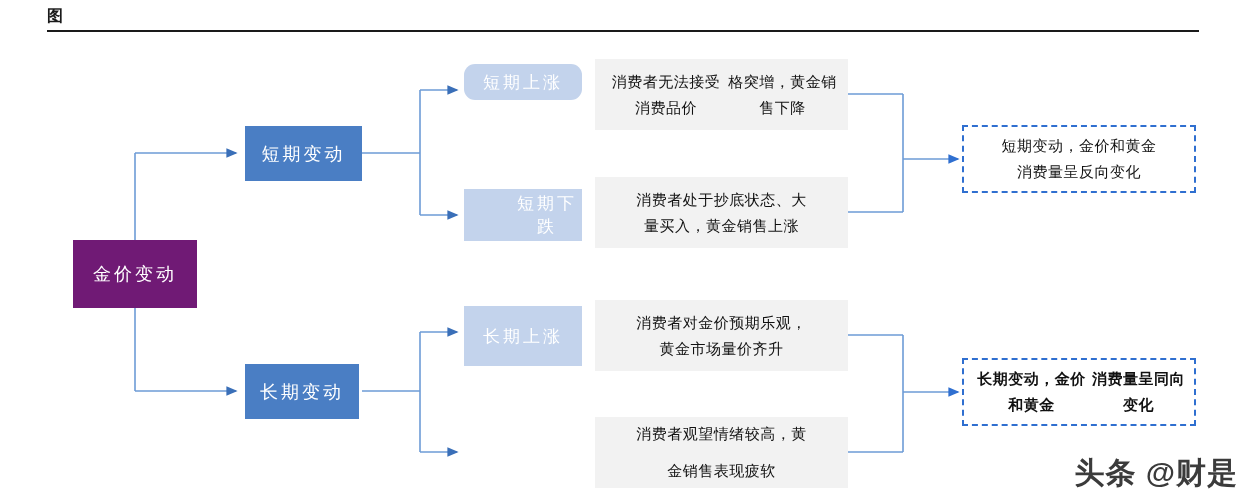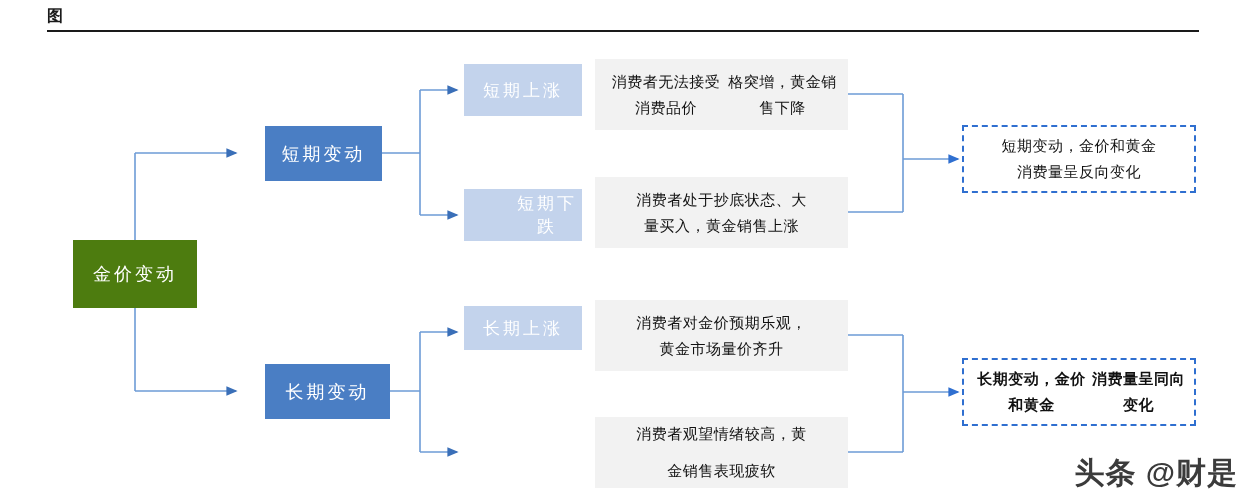--- a/index.html
+++ b/index.html
@@ -53,33 +53,32 @@
   
   .node {
     position: absolute;
     box-sizing: border-box;
     display: flex;
     align-items: center;
     justify-content: center;
     text-align: center;
   }
   .node-root {
-    background: #4d7c0f;
+    background: #701a75;
     color: #ffffff;
     font-size: 18px;
     letter-spacing: 3px;
     font-family: "Liberation Serif", "DejaVu Serif", serif;
   }
   .node-mid {
     background: #4a7ec4;
     color: #ffffff;
     font-size: 18px;
     letter-spacing: 3px;
     font-family: "Liberation Serif", "DejaVu Serif", serif;
-    margin-left: 20px;
   }
   .node-leaf {
     background: #c3d3ec;
     color: #ffffff;
     font-size: 17px;
     letter-spacing: 3px;
     font-family: "Liberation Serif", "DejaVu Serif", serif;
   }
   .node-desc {
     background: #f2f2f2;
@@ -166,33 +165,33 @@
   </svg>
 
   <div class="node node-root" style="left:73px; top:240px; width:124px; height:68px;">
     <span>金价变动</span>
   </div>
 
   <div class="node node-mid" style="left:245px; top:126px; width:117px; height:55px;">
     <span>短期变动</span>
   </div>
 
-  <div class="node node-mid" style="left:245px; top:364px; width:125px; height:55px;">
+  <div class="node node-mid" style="left:245px; top:364px; width:114px; height:55px;">
     <span>长期变动</span>
   </div>
 
-  <div class="node node-leaf" style="left:464px; top:64px; width:118px; height:52px;">
+  <div class="node node-leaf" style="left:464px; top:64px; width:118px; height:36px;border-radius:11px;">
     <span>短期上涨</span>
   </div>
 
   <div class="node node-leaf" style="left:464px; top:189px; width:118px; height:52px;padding-left:48px;">
     <span>短期下跌</span>
   </div>
 
-  <div class="node node-leaf" style="left:464px; top:306px; width:118px; height:44px;">
+  <div class="node node-leaf" style="left:464px; top:306px; width:118px; height:60px;">
     <span>长期上涨</span>
   </div>
 
 
   <div class="node node-desc" style="left:595px; top:59px; width:253px; height:71px; ">
     <span class="desc-inner">消费者无法接受消费品价</span>
     <span class="desc-inner">格突增，黄金销售下降</span>
   </div>
 
   <div class="node node-desc" style="left:595px; top:177px; width:253px; height:71px; flex-direction:column;">

